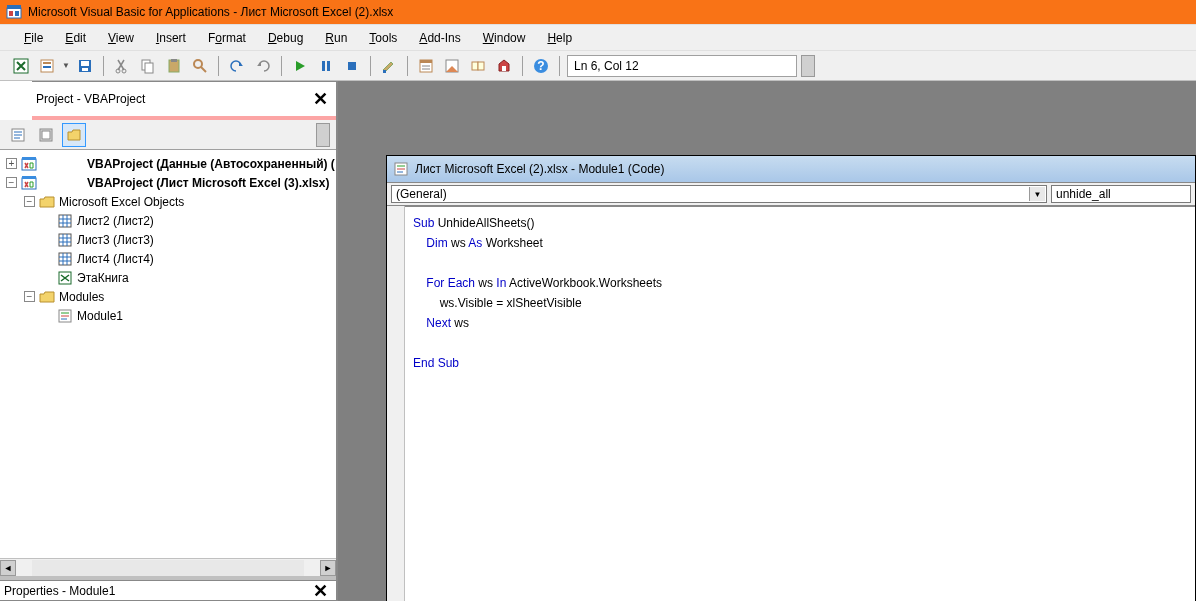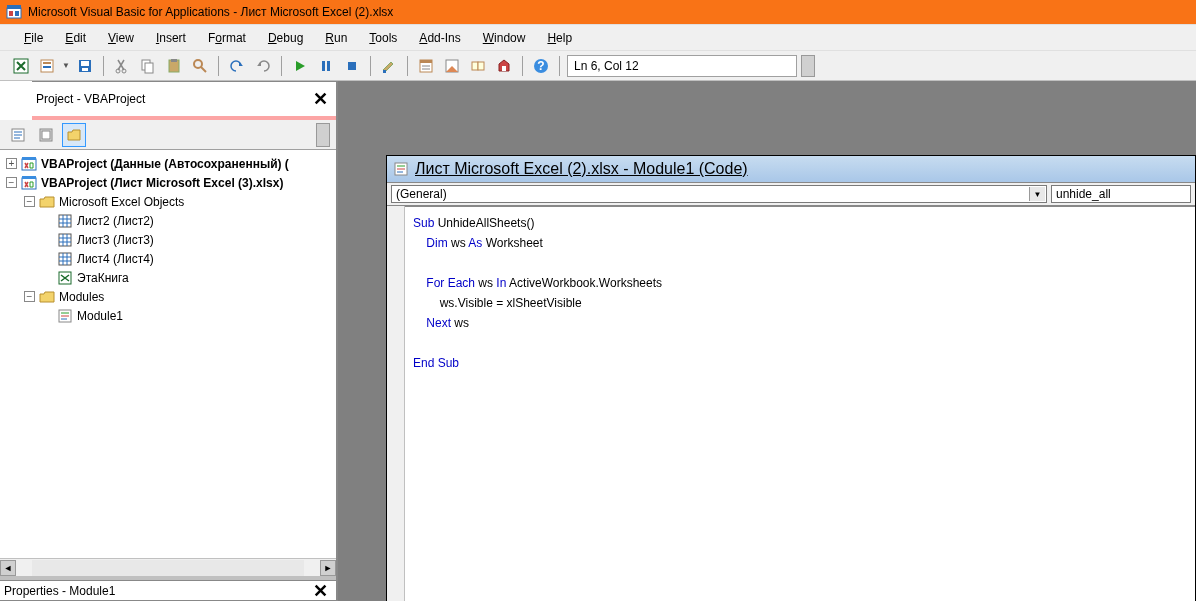--- a/index.html
+++ b/index.html
@@ -36,38 +36,38 @@
 .panel-tbtn { width: 24px; height: 24px; display: flex; align-items: center; justify-content: center; border: 1px solid transparent; cursor: pointer; }
 .panel-tbtn.active { border: 1px solid #3399ff; background: #d8e8f8; }
 .panel-end { width: 14px; height: 24px; background: #d0d0d0; border: 1px solid #999; margin-left: auto; }
 
 .tree { flex: 1; overflow: auto; padding: 4px 0; background: #fff; position: relative; }
 .tree-row { display: flex; align-items: center; height: 19px; white-space: nowrap; cursor: pointer; }
 .toggle { width: 11px; height: 11px; border: 1px solid #888; font-size: 10px; line-height: 9px; text-align: center; margin-right: 4px; background: #fff; color: #555; }
 .toggle-space { width: 11px; margin-right: 4px; }
 .node-icon { width: 16px; height: 16px; margin-right: 4px; display: inline-flex; align-items: center; justify-content: center; }
 .node-label { font-size: 12px; }
-.node-label.bold { font-weight: bold; }
+.node-label.bold { font-weight: bold; margin-left: 46px; }
 .ind1 { padding-left: 6px; }
 .ind2 { padding-left: 24px; }
 .ind3 { padding-left: 42px; }
 
 .h-scroll { height: 18px; background: #f0f0f0; border-top: 1px solid #c0c0c0; display: flex; align-items: center; }
 .h-scroll .track { flex: 1; height: 16px; background: #e8e8e8; position: relative; margin: 0 16px; }
 .h-scroll .arrow { width: 16px; height: 16px; background: #d0d0d0; border: 1px solid #999; display: flex; align-items: center; justify-content: center; font-size: 9px; }
 
 .splitter-h { height: 4px; background: #c0c0c0; cursor: ns-resize; }
 .prop-title { height: 21px; background: #fff; display: flex; align-items: center; padding: 0 4px; font-size: 12px; border-top: 1px solid #888; border-bottom: 1px solid #888; }
 
 
 .right-col { flex: 1; background: #808080; position: relative; overflow: hidden; }
 
 .code-window { position: absolute; left: 48px; top: 74px; right: 0; height: 500px; background: #fff; border: 1px solid #000; display: flex; flex-direction: column; }
 .cw-title { height: 26px; background: linear-gradient(#c7dcf0, #a9c7e8); display: flex; align-items: center; padding: 0 6px; gap: 6px; }
-.cw-title-text { font-size: 16px; text-decoration: underline; }
+.cw-title-text { font-size: 12px; }
 .cw-dropdowns { height: 24px; display: flex; gap: 4px; padding: 2px 4px; background: #f0f0f0; border-top: 1px solid #888; border-bottom: 1px solid #888; }
 .cw-dd { flex: 1; border: 1px solid #7a7a7a; background: #fff; display: flex; align-items: center; padding: 0 4px; position: relative; }
 .cw-dd .dd-arrow { position: absolute; right: 1px; top: 1px; bottom: 1px; width: 16px; background: #e8e8e8; border-left: 1px solid #999; display: flex; align-items: center; justify-content: center; font-size: 8px; }
 .cw-code-area { flex: 1; display: flex; overflow: hidden; }
 .cw-gutter { width: 18px; background: #f0f0f0; border-right: 1px solid #c0c0c0; }
 .cw-code { flex: 1; padding: 6px 8px; font-family: Consolas, "Courier New", monospace; font-size: 14px; line-height: 20px; white-space: pre; border-top: 1px solid #888; }
 .kw { color: #0000c8; }
 
 
 svg { display: block; }

